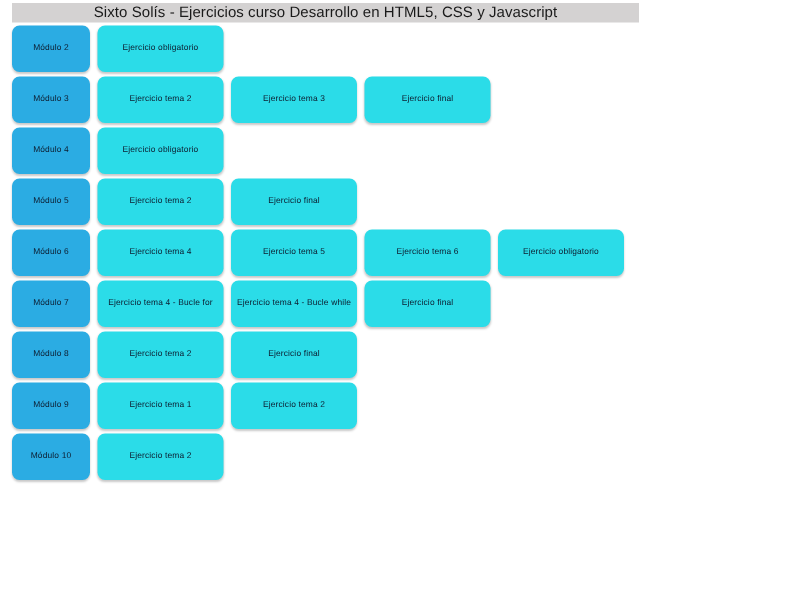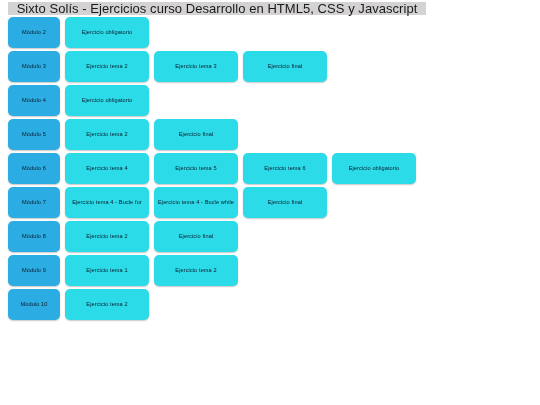--- a/index.html
+++ b/index.html
@@ -27,21 +27,21 @@
     left: 8px;
     top: 2px;
     width: 418px;
     height: 13px;
     background: #d4d2d2;
     display: flex;
     align-items: center;
     justify-content: center;
   }
   .title-text {
-    font-size: 13px;
+    font-size: 10px;
     color: #1a1a1a;
     letter-spacing: 0.05px;
     white-space: nowrap;
     line-height: 1;
   }
 
   
   .rows {
     position: absolute;
     left: 0;

